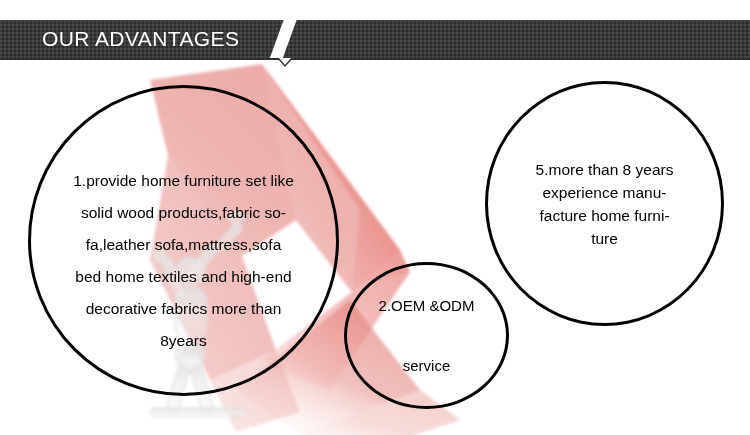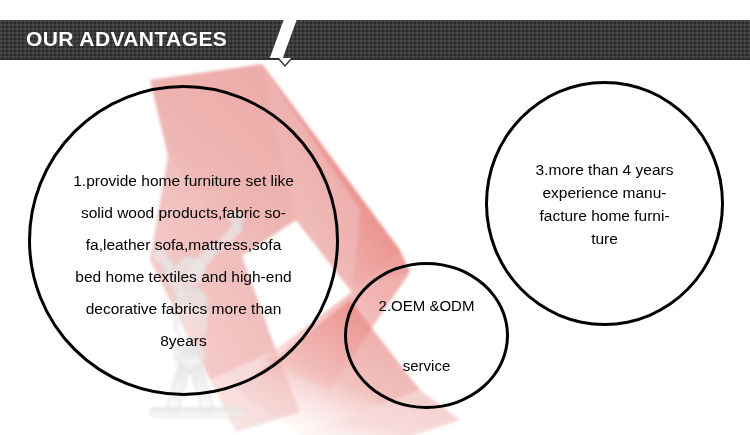--- a/index.html
+++ b/index.html
@@ -33,24 +33,25 @@
     background-size: 4px 4px, 4px 4px;
     overflow: hidden;
   }
   .banner-title {
     position: absolute;
     left: 26px;
     top: 50%;
     transform: translateY(-50%);
     color: #ffffff;
     font-size: 21px;
-    font-weight: bold;
+    font-weight: normal;
     letter-spacing: 0.4px;
     white-space: nowrap;
     font-family: "Liberation Sans", sans-serif;
+    padding-left: 16px;
   }
   .banner-slash {
     position: absolute;
     left: 276px;
     top: -6px;
     width: 13px;
     height: 54px;
     background: #ffffff;
     transform: skewX(-20deg);
   }
@@ -234,19 +235,19 @@
 decorative fabrics more than
 8years</div>
   </div>
 
   <div class="circle" id="circle-2">
     <div class="circle-text">2.OEM &amp;ODM
 service</div>
   </div>
 
   <div class="circle" id="circle-3">
-    <div class="circle-text">3.more than 4 years
+    <div class="circle-text">5.more than 8 years
 experience manu-
 facture home furni-
 ture</div>
   </div>
 
 </div>
 
 </body></html>

